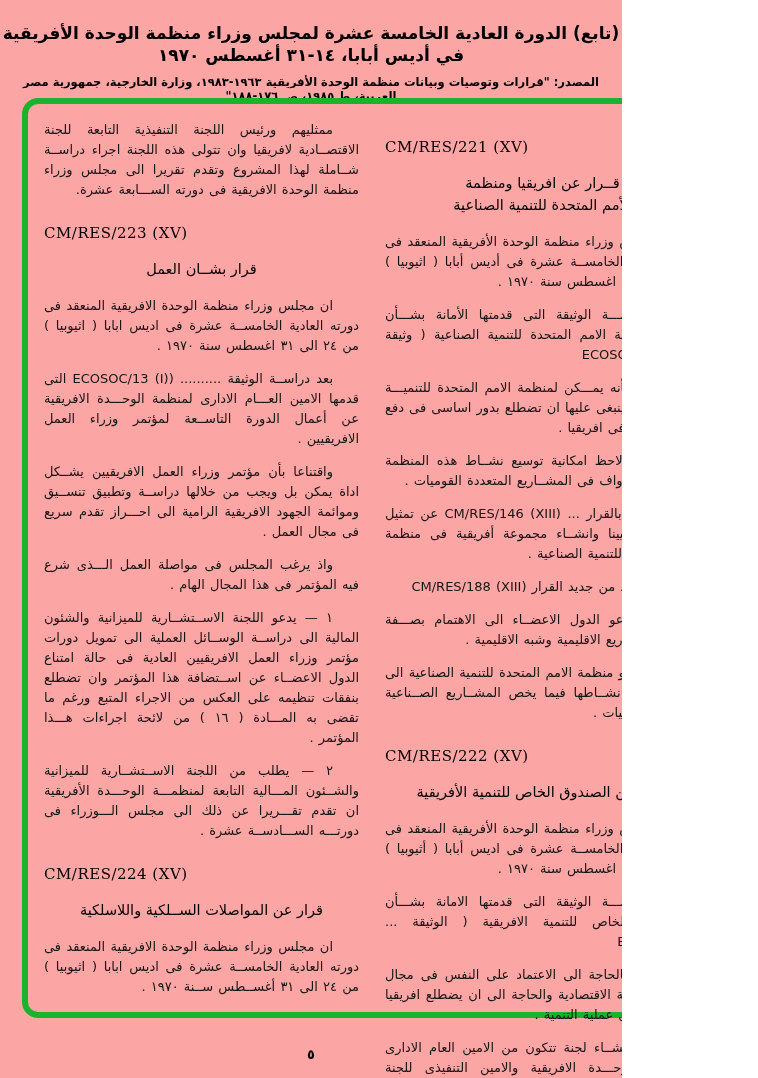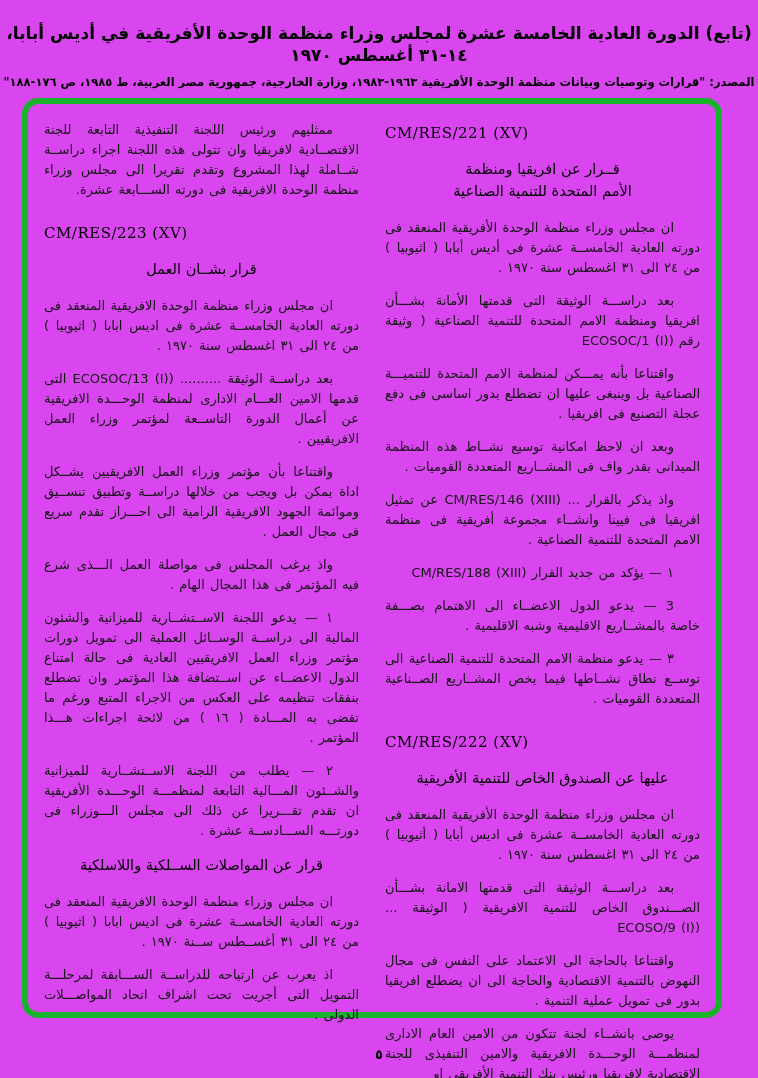--- a/index.html
+++ b/index.html
@@ -1,19 +1,19 @@
 <!DOCTYPE html>
 <html lang="ar"><head>
 <meta charset="utf-8">
 <style>
   html,body{margin:0;padding:0;background:#ffffff;}
   .page{
     position:relative;
-    width:758px;height:1078px;
-    background:#d946ef;
+    width:622px;height:1078px;
+    background:#fca5a5;
     font-family:"DejaVu Sans","Liberation Sans",sans-serif;
     color:#111;
     overflow:hidden;
   }
   .header{
     position:absolute;top:22px;left:0;right:0;
     text-align:center;direction:rtl;
   }
   .header .line1{
     font-weight:bold;font-size:17px;line-height:1.3;color:#000;
@@ -52,21 +52,21 @@
   }
   .code{
     direction:ltr;
     text-align:left;
     font-family:"DejaVu Serif","Liberation Serif",serif;
     font-size:15px;
     letter-spacing:.5px;
     color:#000;
     margin:24px 0 16px 0;
   }
-  .code:first-child{margin-top:4px;}
+  .code:first-child{margin-top:18px;}
   .title{
     font-weight:normal;
     font-size:14.5px;
     line-height:22px;
     text-align:center;
     white-space:pre-line;
     color:#000;
     margin:0 0 16px 0;
   }
   .footer-pagenum{
@@ -111,22 +111,22 @@
       <div class="col" id="col-left">
           <div class="block para">ممثليهم ورئيس اللجنة التنفيذية التابعة للجنة الاقتصــادية لافريقيا وان تتولى هذه اللجنة اجراء دراســة شــاملة لهذا المشروع وتقدم تقريرا الى مجلس وزراء منظمة الوحدة الافريقية فى دورته الســـابعة عشرة.</div>
           <div class="block code">CM/RES/223 (XV)</div>
           <div class="block title">قرار بشــان العمل</div>
           <div class="block para">ان مجلس وزراء منظمة الوحدة الافريقية المنعقد فى دورته العادية الخامســة عشرة فى اديس ابابا ( اثيوبيا ) من ٢٤ الى ٣١ اغسطس سنة ١٩٧٠ .</div>
           <div class="block para">بعد دراســة الوثيقة .......... (ECOSOC/13 (I) التى قدمها الامين العـــام الادارى لمنظمة الوحـــدة الافريقية عن أعمال الدورة التاســعة لمؤتمر وزراء العمل الافريقيين .</div>
           <div class="block para">واقتناعا بأن مؤتمر وزراء العمل الافريقيين يشــكل اداة يمكن بل ويجب من خلالها دراســة وتطبيق تنســيق وموائمة الجهود الافريقية الرامية الى احـــراز تقدم سريع فى مجال العمل .</div>
           <div class="block para">واذ يرغب المجلس فى مواصلة العمل الـــذى شرع فيه المؤتمر فى هذا المجال الهام .</div>
           <div class="block para">١ — يدعو اللجنة الاســتشــارية للميزانية والشئون المالية الى دراســة الوســائل العملية الى تمويل دورات مؤتمر وزراء العمل الافريقيين العادية فى حالة امتناع الدول الاعضــاء عن اســتضافة هذا المؤتمر وان تضطلع بنفقات تنظيمه على العكس من الاجراء المتبع ورغم ما تقضى به المـــادة ( ١٦ ) من لائحة اجراءات هـــذا المؤتمر .</div>
           <div class="block para">٢ — يطلب من اللجنة الاســتشــارية للميزانية والشــئون المـــالية التابعة لمنظمـــة الوحـــدة الأفريقية ان تقدم تقـــريرا عن ذلك الى مجلس الـــوزراء فى دورتـــه الســـادســة عشرة .</div>
+          <div class="block code">CM/RES/224 (XV)</div>
           <div class="block title">قرار عن المواصلات الســلكية واللاسلكية</div>
           <div class="block para">ان مجلس وزراء منظمة الوحدة الافريقية المنعقد فى دورته العادية الخامســة عشرة فى اديس ابابا ( اثيوبيا ) من ٢٤ الى ٣١ أغســطس ســنة ١٩٧٠ .</div>
-          <div class="block para">اذ يعرب عن ارتياحه للدراســة الســـابقة لمرحلـــة التمويل التى أجريت تحت اشراف اتحاد المواصـــلات الدولى .</div>
         </div>
     </div>
   </div>
 
   <div class="footer-pagenum">٥</div>
 
 </div>
 
 </body></html>

